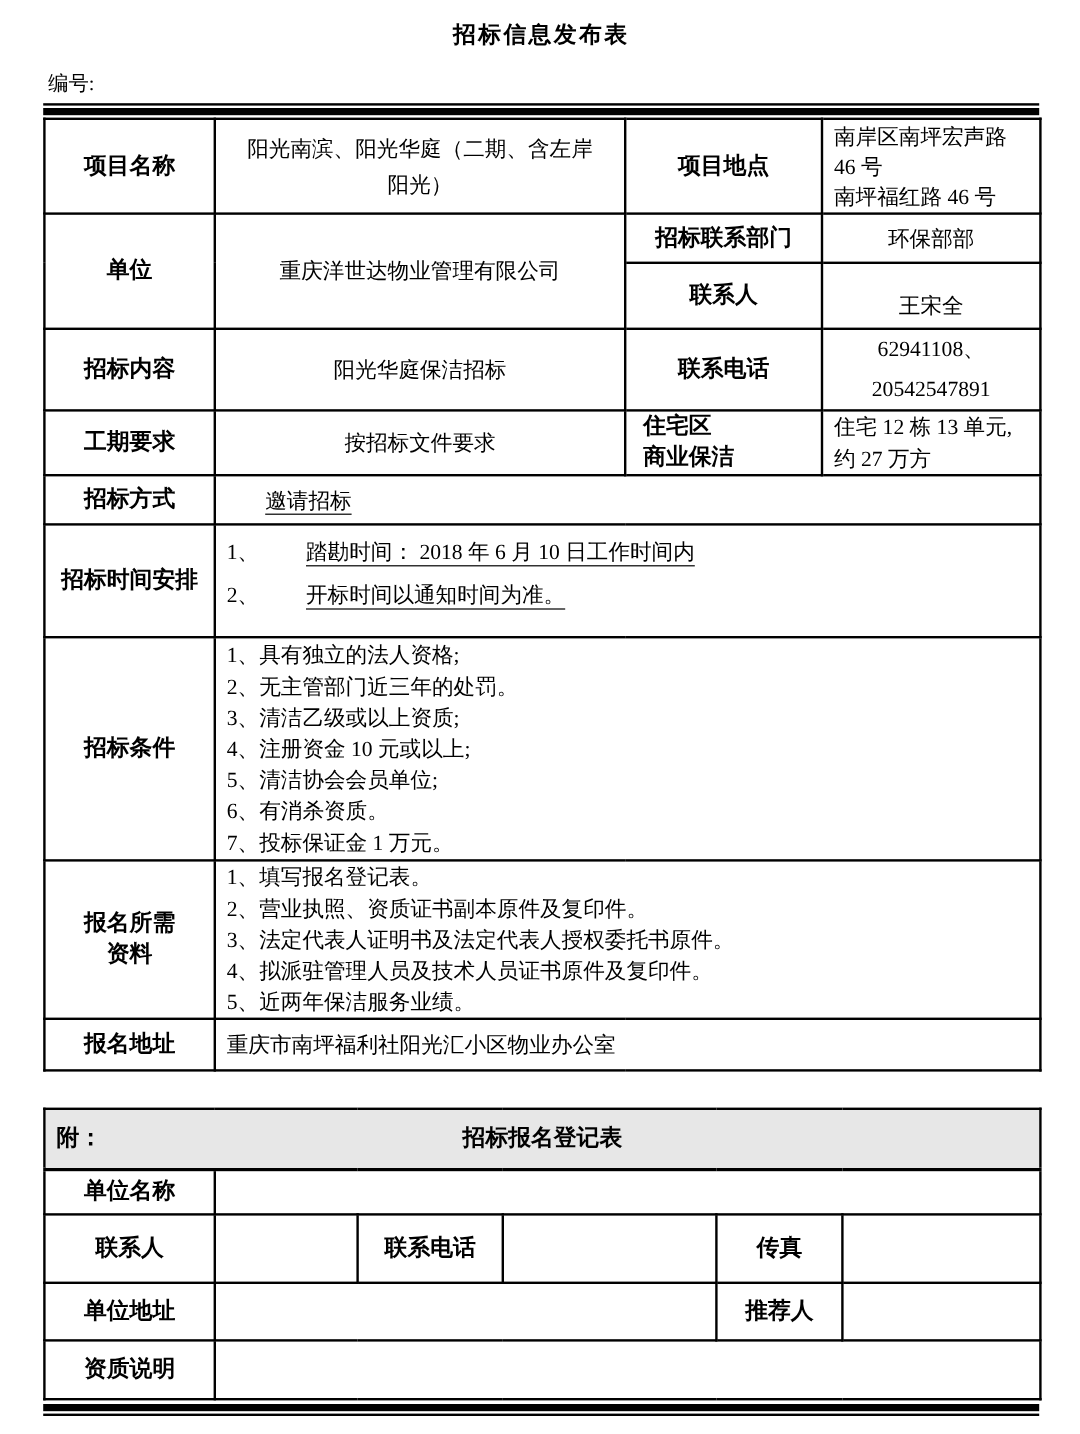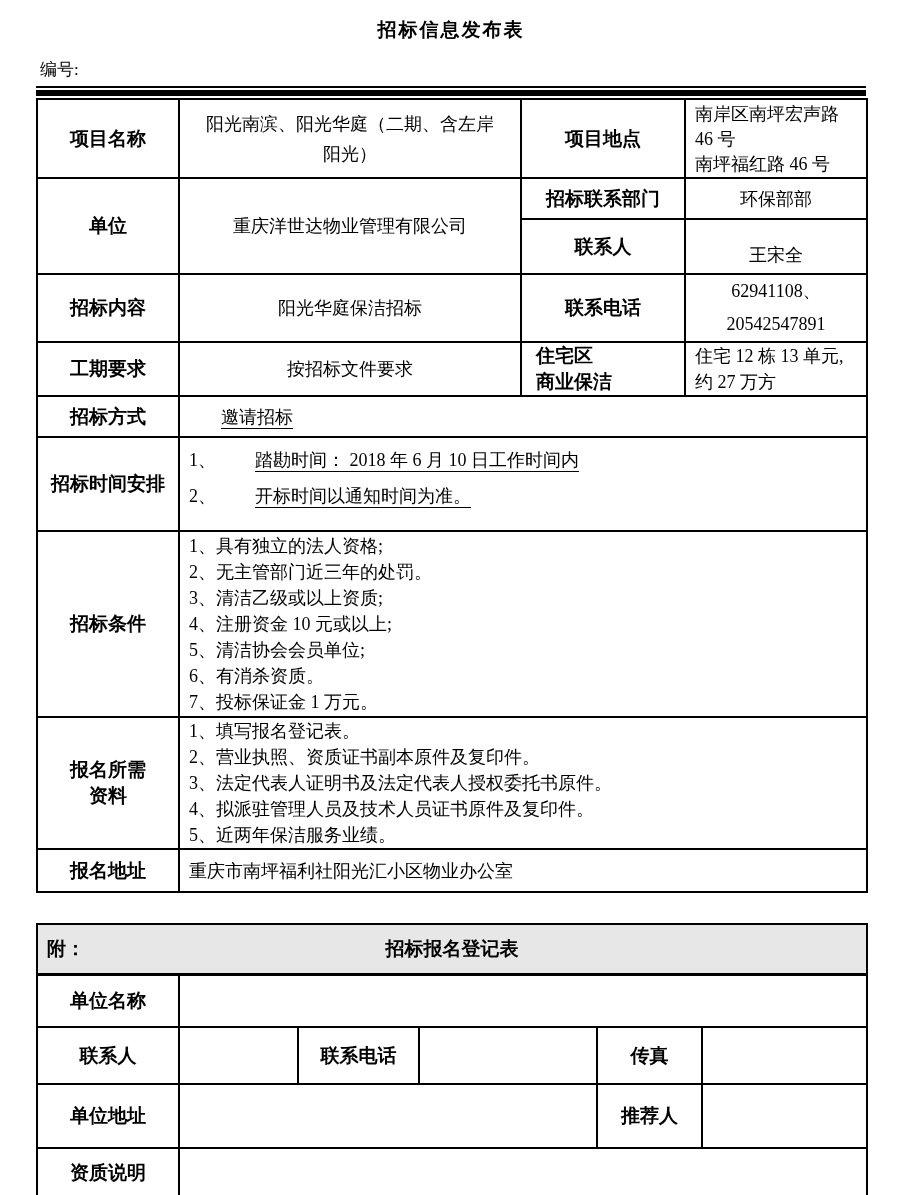--- a/index.html
+++ b/index.html
@@ -190,35 +190,35 @@
     </colgroup>
 
     <tbody>
         <tr>
       <td class="attach-head" colspan="6">
         <span class="attach-prefix">附：</span>
         <span class="attach-title">招标报名登记表</span>
       </td>
     </tr>
 
-    <tr style="height:53px">
+    <tr style="height:38px">
       <td class="lbl">单位名称</td>
       <td colspan="5"></td>
     </tr>
 
     <tr style="height:57px">
       <td class="lbl">联系人</td>
       <td></td>
       <td class="lbl">联系电话</td>
       <td></td>
       <td class="lbl">传真</td>
       <td></td>
     </tr>
 
-    <tr style="height:64px">
+    <tr style="height:48px">
       <td class="lbl">单位地址</td>
       <td colspan="3"></td>
       <td class="lbl">推荐人</td>
       <td></td>
     </tr>
 
     <tr style="height:49px">
       <td class="lbl">资质说明</td>
       <td colspan="5"></td>
     </tr>

